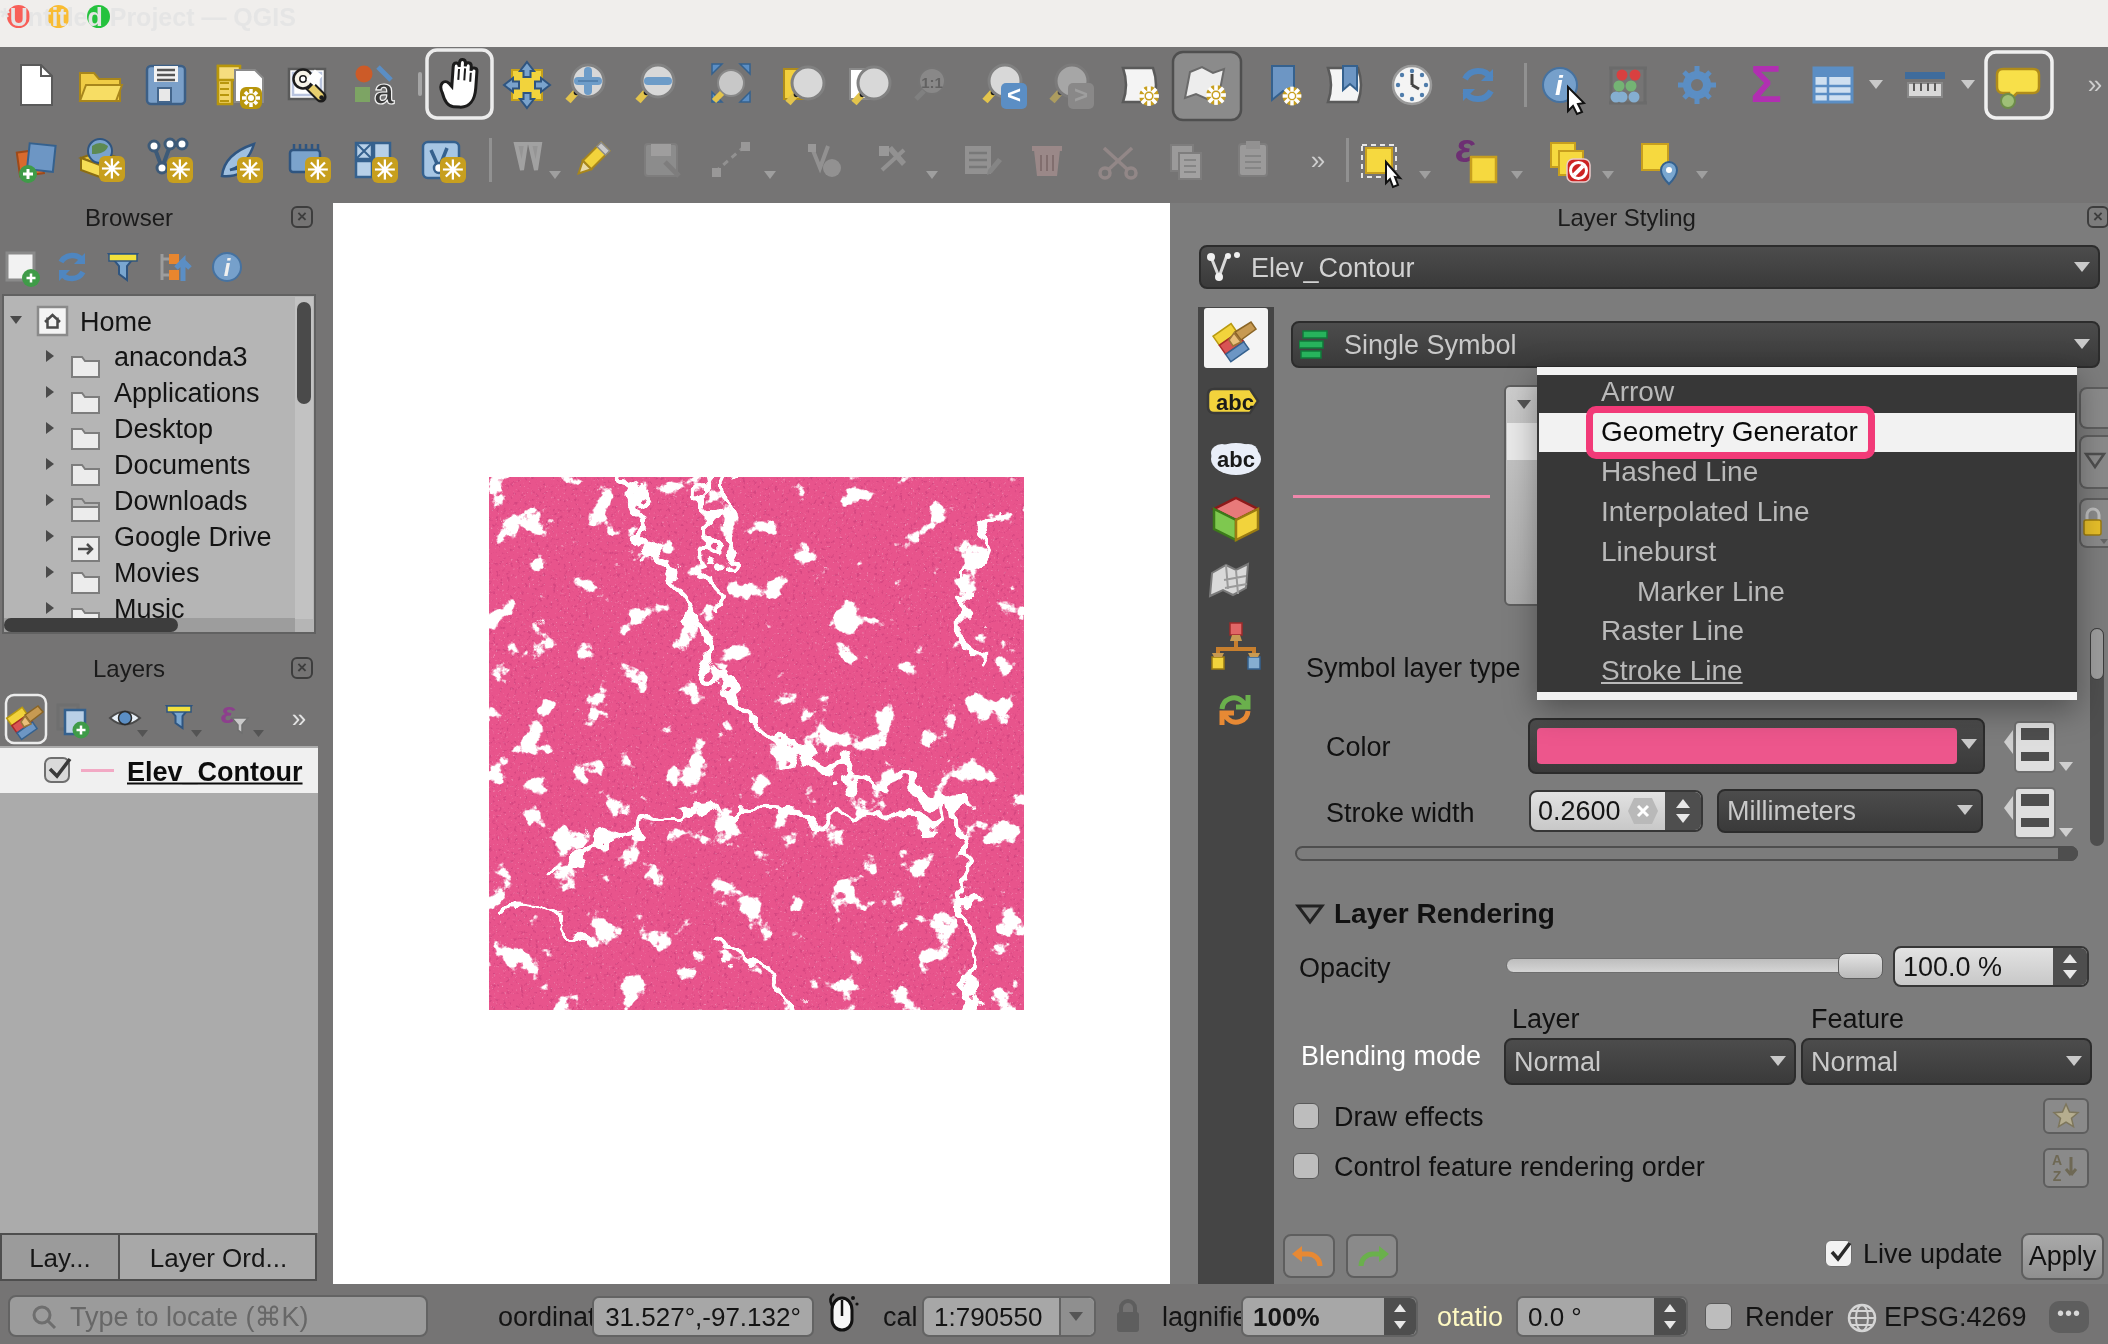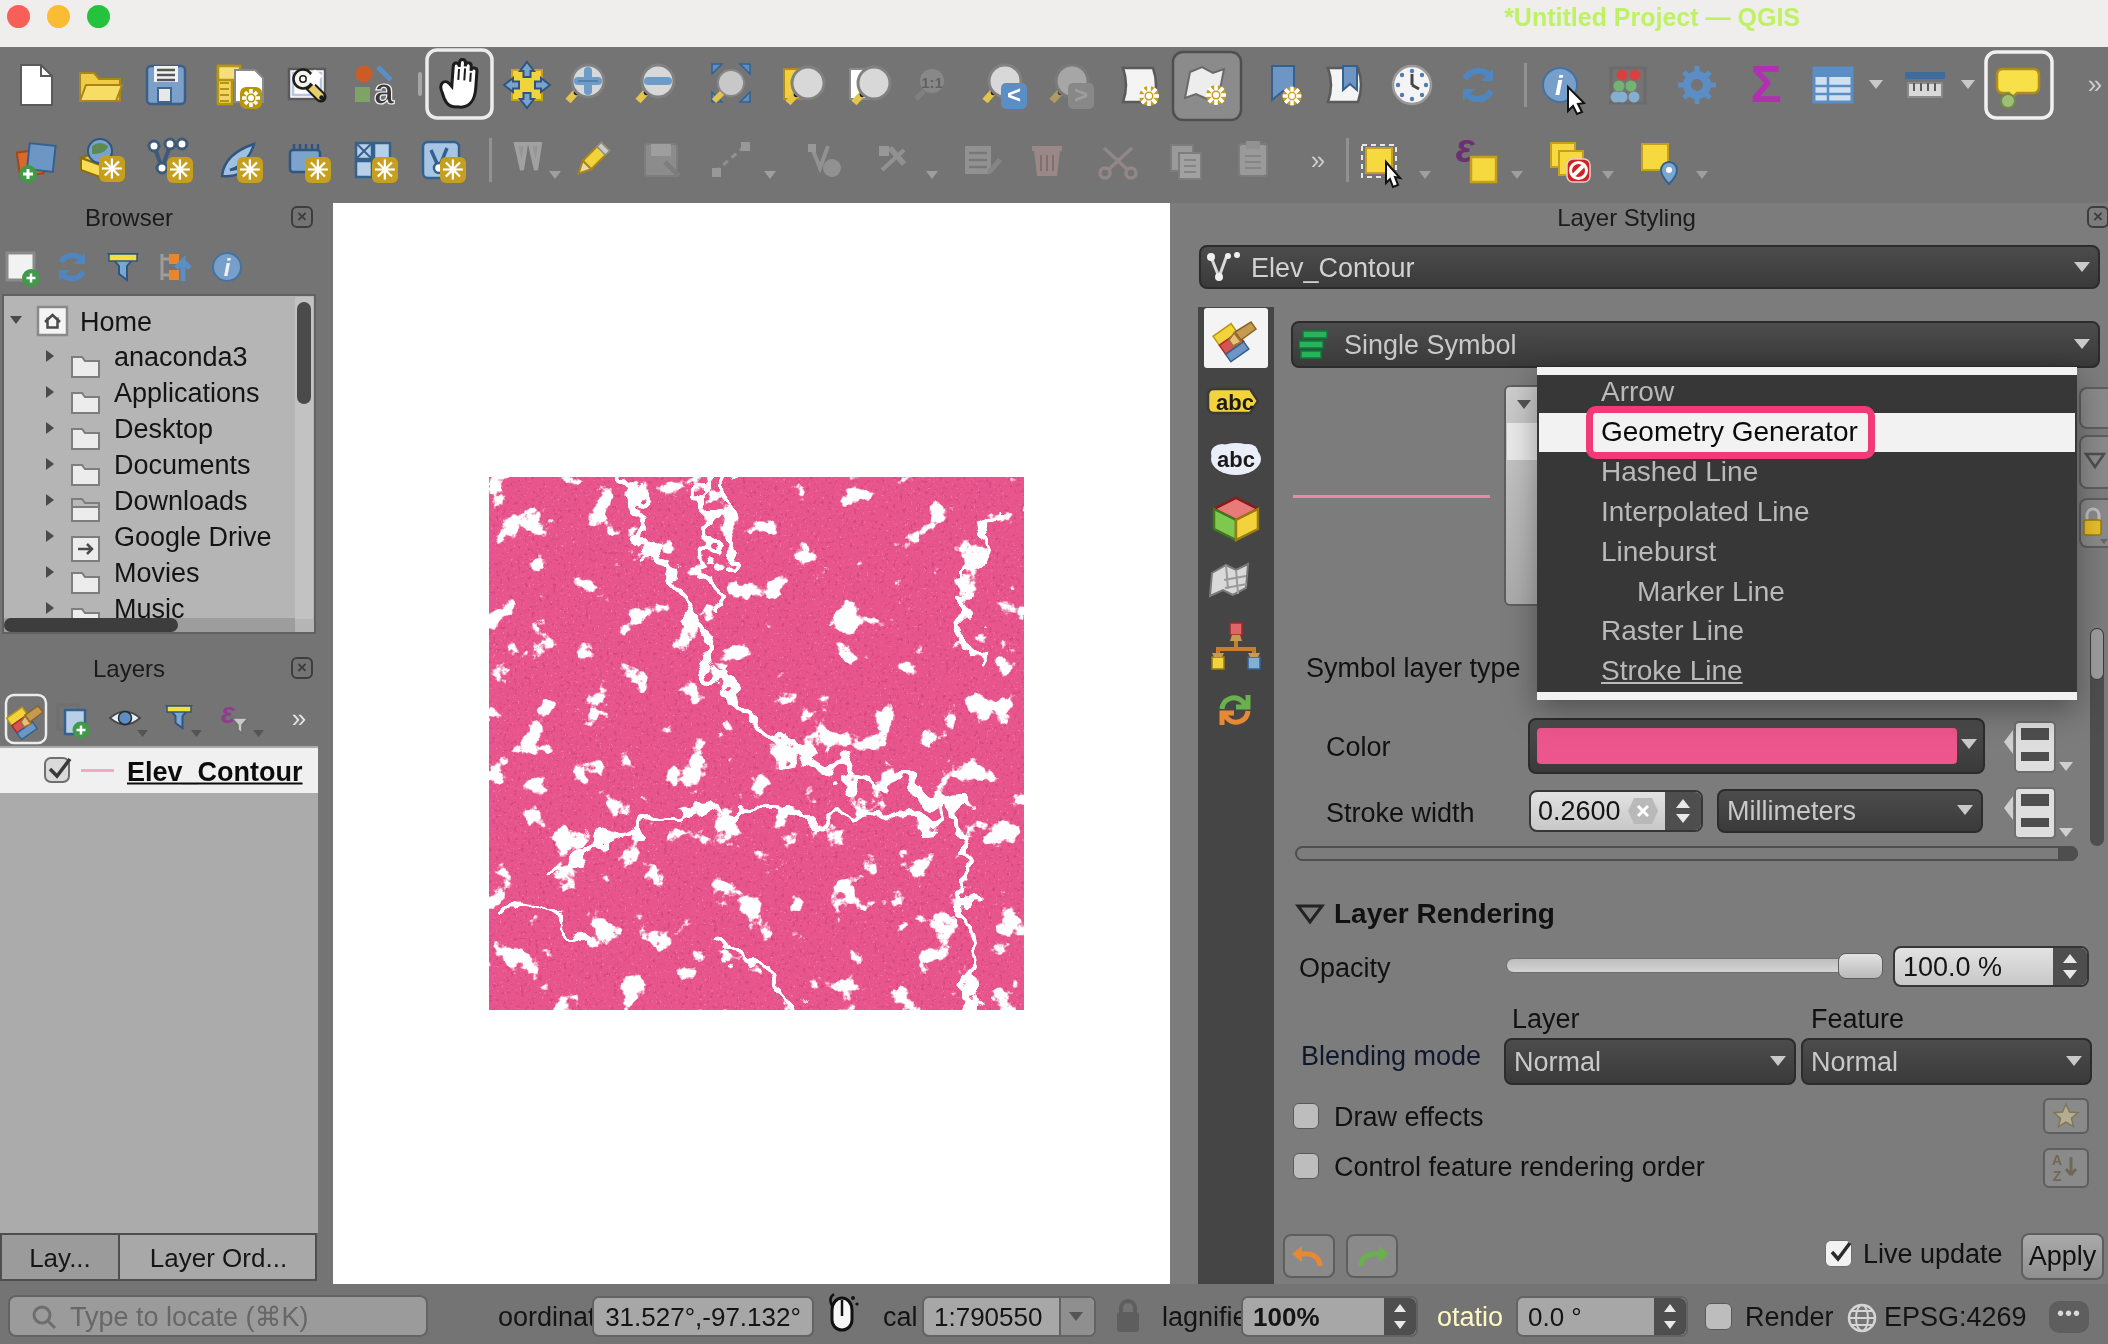--- a/index.html
+++ b/index.html
@@ -24,21 +24,21 @@
       border-right:7px solid transparent;border-top:9px solid #555;}
 </style>
 </head>
 <body>
 <div id="app">
 
   <div class="abs" style="left:0;top:0;width:2108px;height:47px;background:#f0eeec;"></div>
   <div class="abs" style="left:7px;top:5px;width:23px;height:23px;border-radius:50%;background:#f85f58;"></div>
   <div class="abs" style="left:47px;top:5px;width:23px;height:23px;border-radius:50%;background:#f9bc33;"></div>
   <div class="abs" style="left:87px;top:5px;width:23px;height:23px;border-radius:50%;background:#25c23e;"></div>
-  <div class="lbl" style="left:0;width:1800px;top:17px;text-align:right;font-size:25px;font-weight:bold;color:#bef264;">*Untitled Project — QGIS</div>
+  <div class="lbl" style="left:0;width:1800px;top:17px;text-align:left;font-size:25px;font-weight:bold;color:#e5e5e5;">*Untitled Project — QGIS</div>
 
   <div class="abs" style="left:0;top:47px;width:2108px;height:156px;background:#757474;"></div>
   <svg id="toolbar-icons" class="abs" style="left:0;top:47px;" width="2108" height="156" viewBox="0 0 2108 156">
   <defs>
     <g id="badge">
           <rect x="-13" y="-13" width="26" height="26" rx="6" fill="#c79f1e"></rect>
           <text x="0" y="9" font-size="26" text-anchor="middle" fill="#fff" font-weight="bold">✳</text>
         </g>
     <g id="page">
           <path d="M-15,-20 h20 l11,11 v29 h-31 z" fill="#fff" stroke="#5a5a5a" stroke-width="2"></path>
@@ -811,21 +811,21 @@
   <div class="abs" style="left:1506px;top:958px;width:377px;height:15px;background:linear-gradient(#bdbdbd,#d5d5d5);border:1px solid #6e6e6e;border-radius:8px;box-sizing:border-box;"></div>
   <div class="abs" style="left:1838px;top:953px;width:45px;height:26px;background:linear-gradient(#e3e3e3,#b9b9b9);border:1px solid #5e5e5e;border-radius:8px;box-sizing:border-box;"></div>
   <div class="lightbox" style="left:1893px;top:946px;width:196px;height:41px;"></div>
   <div class="lbl" style="left:1903px;top:967px;font-size:27px;color:#141414;">100.0 %</div>
   <div class="abs" style="left:2053px;top:948px;width:34px;height:37px;background:#4e4e4e;border-radius:0 6px 6px 0;"></div>
   <svg class="abs" style="left:2053px;top:948px;" width="34" height="37" viewBox="0 0 34 37">
       <path d="M17,6 l7,9 h-14 z" fill="#e8e8e8"></path>
       <path d="M17,31 l7,-9 h-14 z" fill="#e8e8e8"></path>
     </svg>
 
-  <div class="lbl" style="left:1301px;top:1056px;font-size:27px;color:#0f172a;">Blending mode</div>
+  <div class="lbl" style="left:1301px;top:1056px;font-size:27px;color:#ffffff;">Blending mode</div>
   <div class="lbl" style="left:1512px;top:1019px;font-size:27px;color:#111;">Layer</div>
   <div class="lbl" style="left:1811px;top:1019px;font-size:27px;color:#111;">Feature</div>
   <div class="dark" style="left:1504px;top:1038px;width:292px;height:47px;"></div>
   <div class="lbl ltxt" style="left:1514px;top:1062px;font-size:27px;color:#c9c9c9;">Normal</div>
   <div class="ddarrow" style="left:1770px;top:1056px;"></div>
   <div class="dark" style="left:1801px;top:1038px;width:291px;height:47px;"></div>
   <div class="lbl ltxt" style="left:1811px;top:1062px;font-size:27px;color:#c9c9c9;">Normal</div>
   <div class="ddarrow" style="left:2066px;top:1056px;"></div>
 
   <div class="cb" style="left:1293px;top:1103px;"></div>

